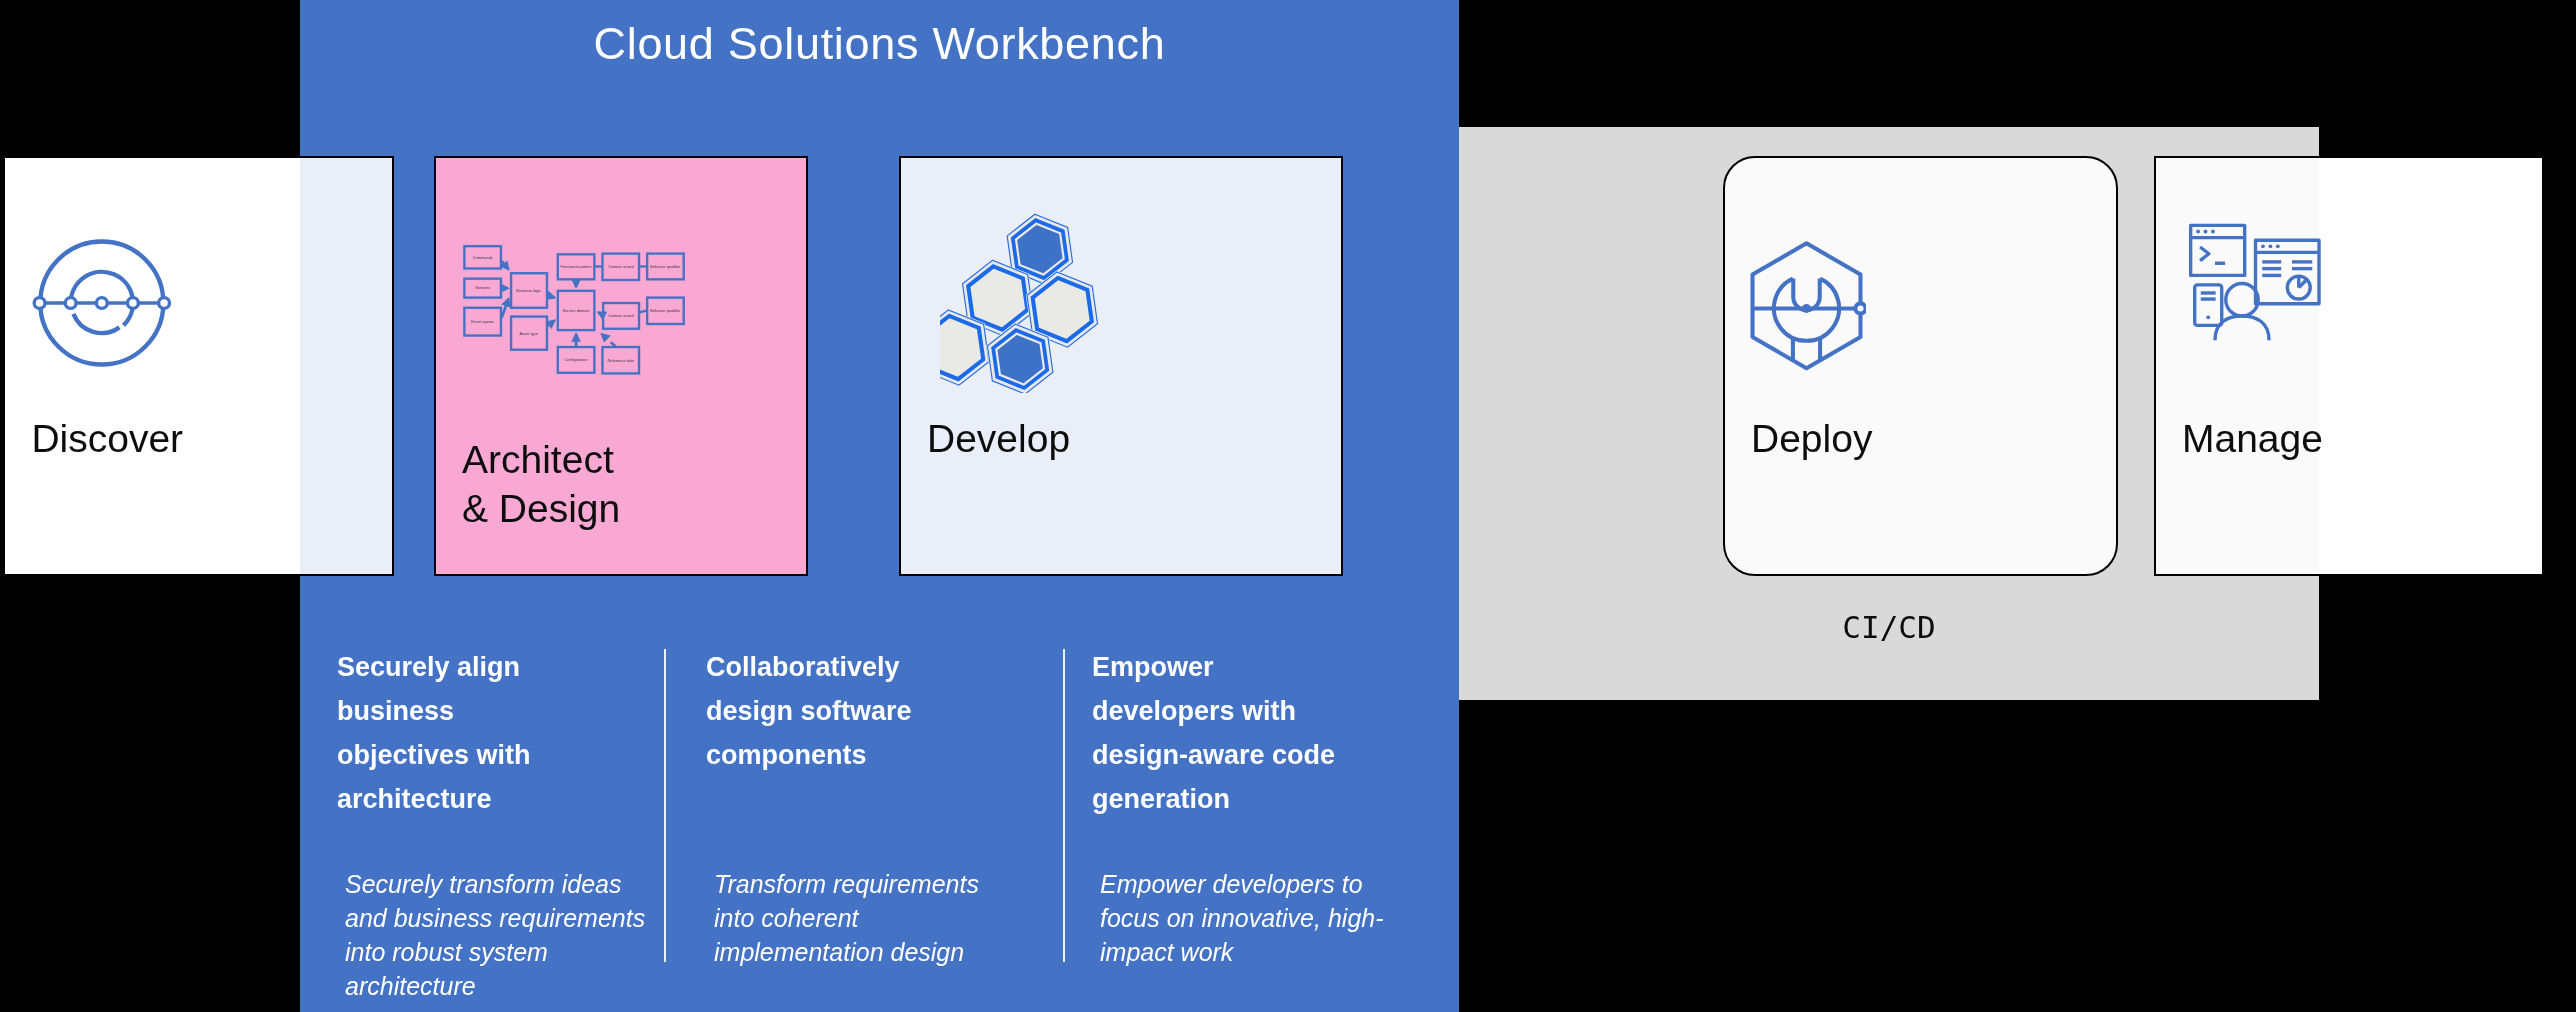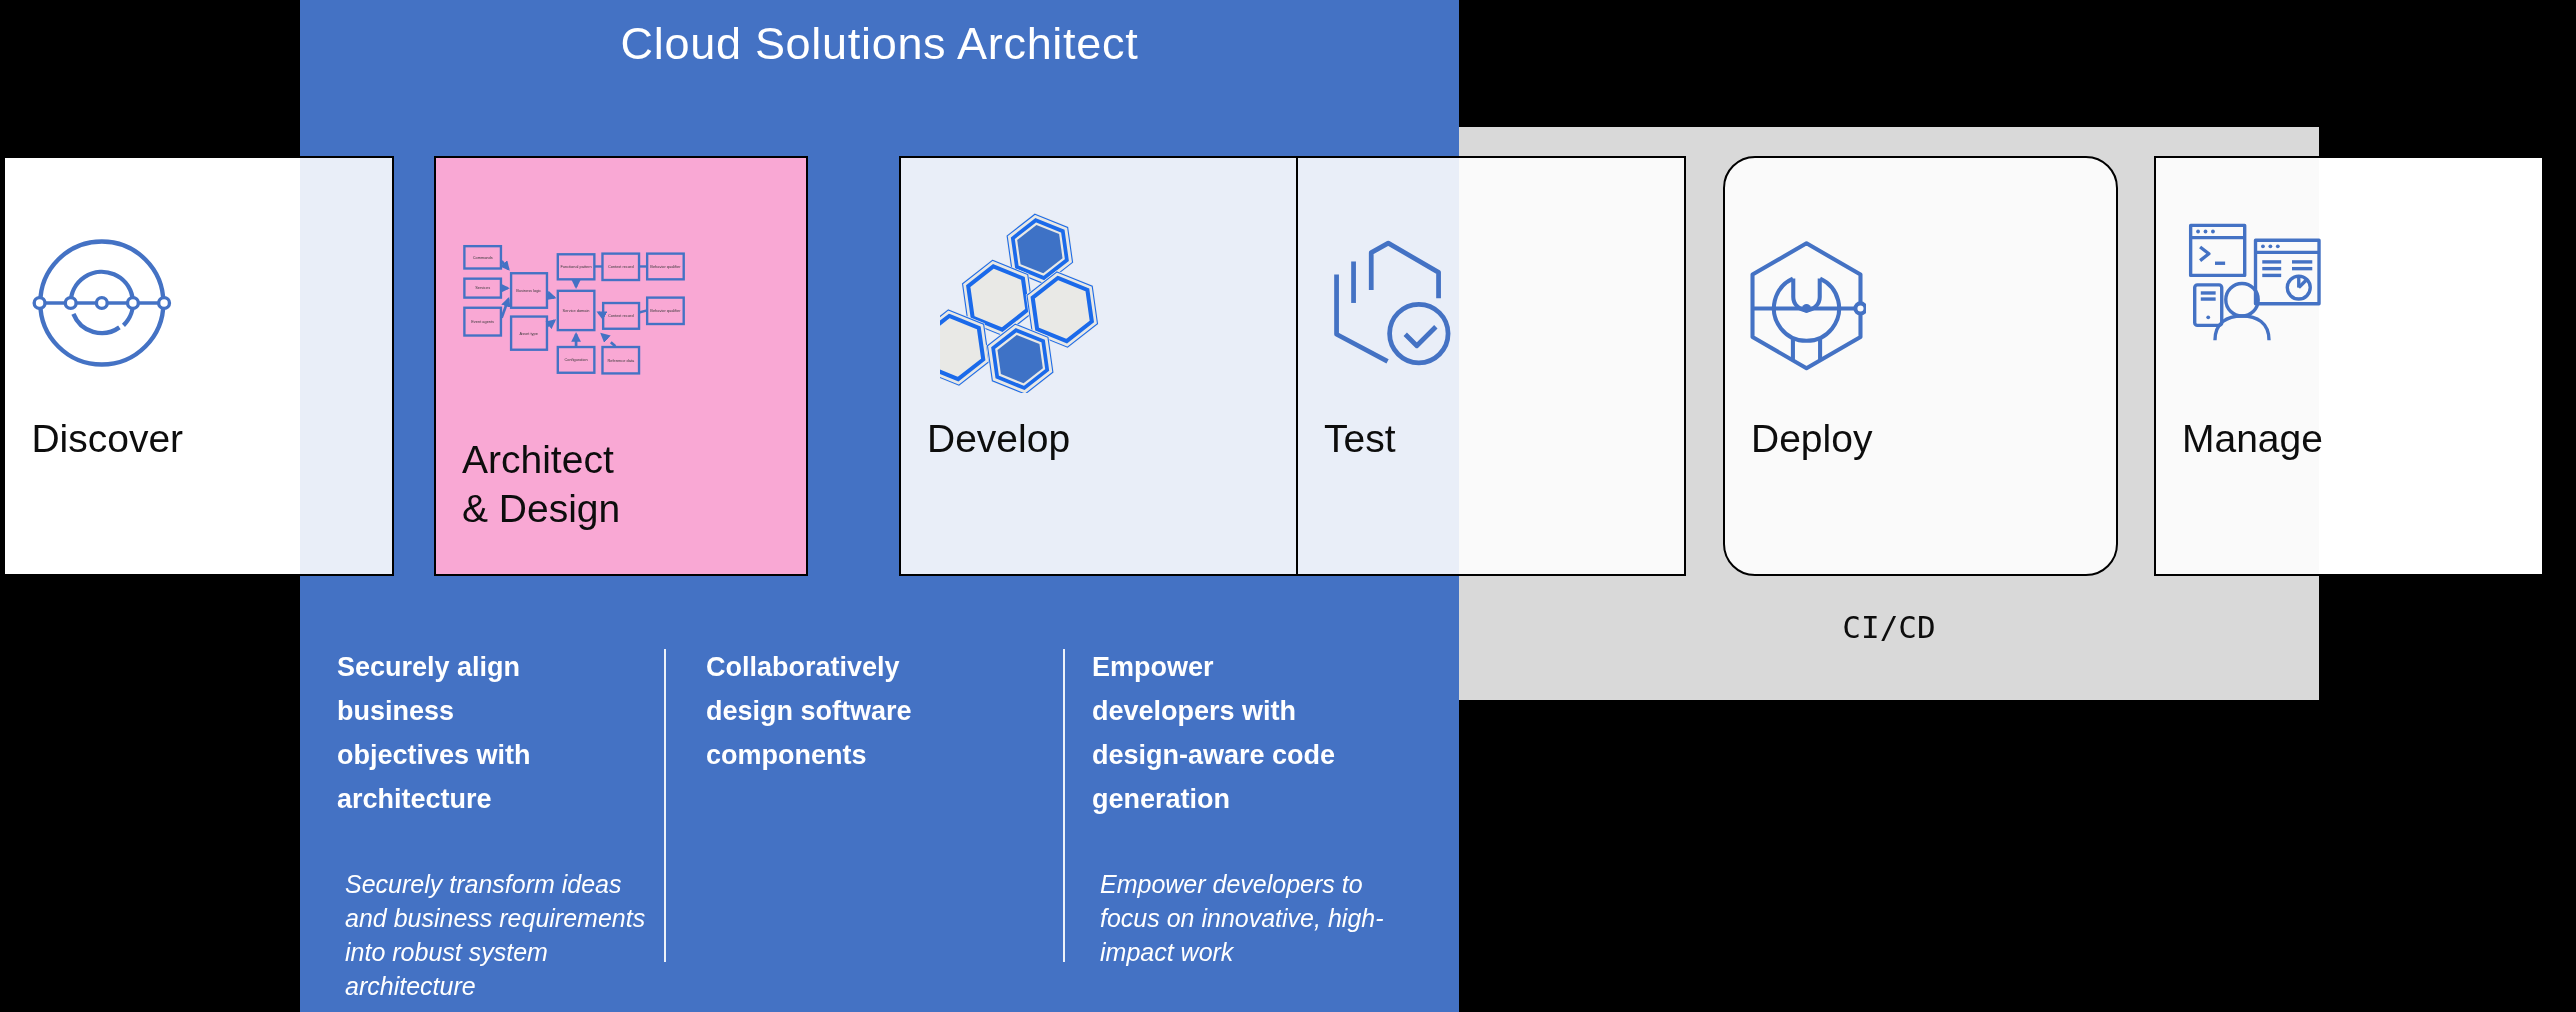--- a/index.html
+++ b/index.html
@@ -68,21 +68,21 @@
 </head>
 <body>
 
 <div class="stage">
 
   <div class="abs banner"></div>
 
   <div class="abs gray-band"></div>
   <div class="abs cicd-label">CI/CD</div>
 
-  <div class="abs banner-title">Cloud Solutions Architect</div>
+  <div class="abs banner-title">Cloud Solutions Workbench</div>
 
   <div class="card card-discover">
     <svg class="icon-discover" width="145" height="138" viewBox="0 0 214 204">
       <circle class="ic" cx="106" cy="102" r="91" stroke-width="6.5"></circle>
       <path class="ic" d="M60,102 A46,46 0 1 1 138,135" stroke-width="6.5"></path>
       <path class="ic" d="M132,138 A45,45 0 0 1 64,118" stroke-width="6.5"></path>
       <path class="ic" d="M6,102 H206" stroke-width="5"></path>
       <circle cx="14" cy="102" r="8" fill="#FFFFFF" stroke="#4472C4" stroke-width="5"></circle>
       <circle cx="60" cy="102" r="8" fill="#FFFFFF" stroke="#4472C4" stroke-width="5"></circle>
       <circle cx="106" cy="102" r="8" fill="#FFFFFF" stroke="#4472C4" stroke-width="5"></circle>
@@ -168,30 +168,20 @@
       <g transform="translate(118,230) rotate(-8)">
         <polygon class="hex-halo" points="0,-54 46.8,-27 46.8,27 0,54 -46.8,27 -46.8,-27"></polygon>
         <polygon class="hex-thin" points="0,-52 45,-26 45,26 0,52 -45,26 -45,-26"></polygon>
         <polygon class="hex-ring" points="0,-43 37.2,-21.5 37.2,21.5 0,43 -37.2,21.5 -37.2,-21.5"></polygon>
         <polygon class="hex-solid" points="0,-36 31.2,-18 31.2,18 0,36 -31.2,18 -31.2,-18"></polygon>
       </g>
     </svg>
     <div class="card-label">Develop</div>
   </div>
 
-  <div class="card card-test">
-    <svg class="icon-test" width="136" height="136" viewBox="0 0 200 200">
-      <path class="ic" d="M42,36 V97" stroke-width="7"></path>
-      <path class="ic" d="M68,78 L68,23 L93,9 L167,52 V90" stroke-width="7"></path>
-      <path class="ic" d="M17,55 V143 L92,183" stroke-width="7"></path>
-      <circle class="ic" cx="138" cy="142" r="43" stroke-width="7"></circle>
-      <path class="ic" d="M118,143 l17,17 28,-28" stroke-width="7"></path>
-    </svg>
-    <div class="card-label">Test</div>
-  </div>
 
   <div class="card card-deploy">
     <svg class="icon-deploy" width="119" height="146" viewBox="0 0 175 215">
       <polygon class="ic" points="87.5,24 167,70 167,162 87.5,208 8,162 8,70" stroke-width="6"></polygon>
       <path class="ic" d="M8,120 H160" stroke-width="6"></path>
       <path class="ic" d="M67.5,76 A48,48 0 1 0 107.5,76" stroke-width="6"></path>
       <path class="ic" d="M68,76 V103 A19,19 0 0 0 107,103 V76" stroke-width="6"></path>
       <circle cx="87.5" cy="120" r="6.5" fill="#4472C4"></circle>
       <circle cx="167" cy="120" r="7.5" fill="#FAFAFA" stroke="#4472C4" stroke-width="6"></circle>
       <path class="ic" d="M67.5,165 V196" stroke-width="6"></path>
@@ -248,20 +238,23 @@
     <div class="benefit-body">Securely transform ideas
 and business requirements
 into robust system
 architecture</div>
   </div>
   <div class="divider divider-0"></div>
   <div class="benefit benefit-1">
     <div class="benefit-heading">Collaboratively
 design software
 components</div>
+    <div class="benefit-body">Transform requirements
+into coherent
+implementation design</div>
   </div>
   <div class="divider divider-1"></div>
   <div class="benefit benefit-2">
     <div class="benefit-heading">Empower
 developers with
 design-aware code
 generation</div>
     <div class="benefit-body">Empower developers to
 focus on innovative, high-
 impact work</div>

